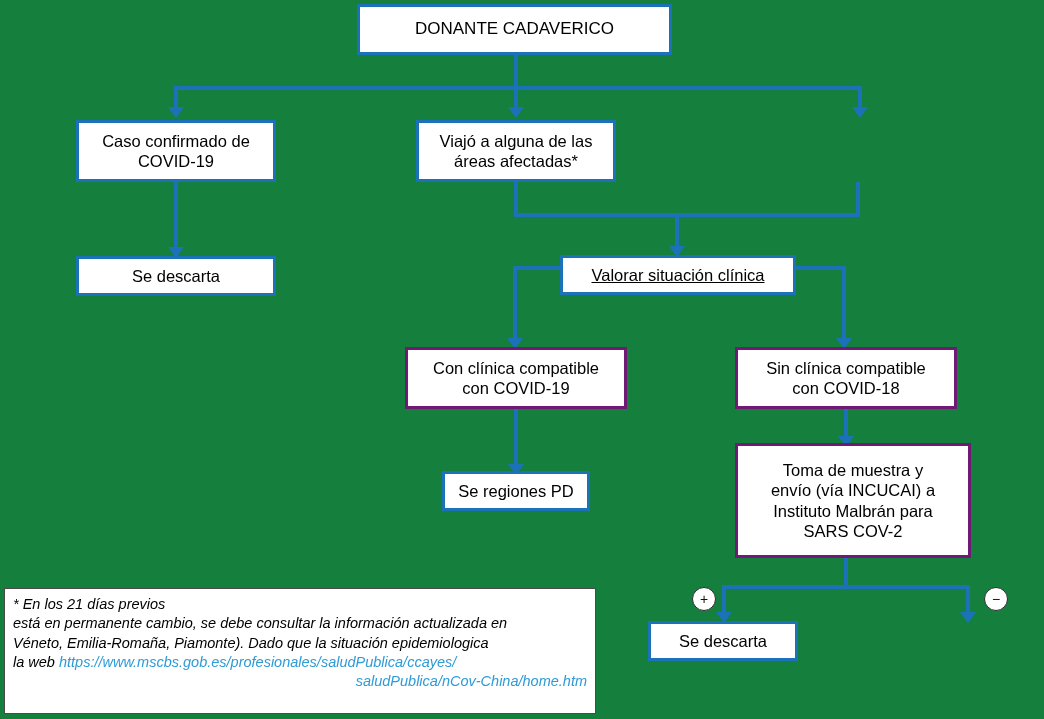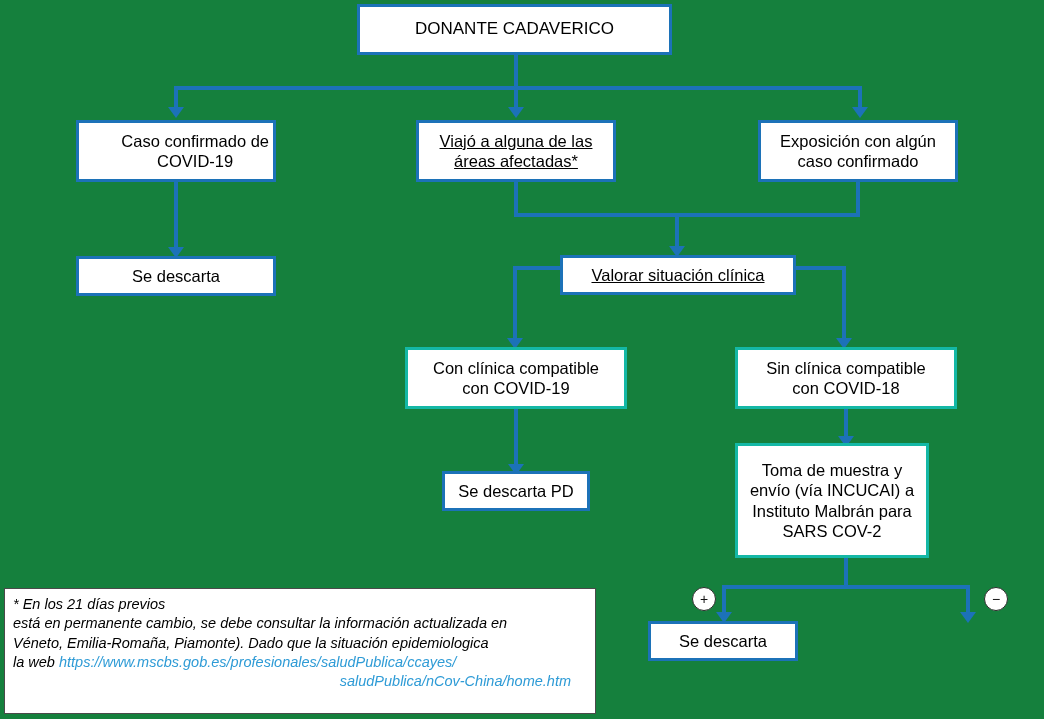--- a/index.html
+++ b/index.html
@@ -28,21 +28,21 @@
     align-items: center;
     justify-content: center;
     text-align: center;
     line-height: 1.22;
     z-index: 5;
   }
   .node.blue {
     border: 3px solid #1C72B8;
   }
   .node.black {
-    border: 3px solid #14b8a6;
+    border: 3px solid #701a75;
   }
   .node .label {
     display: block;
     white-space: pre-line;
     padding: 0 4px;
   }
   
   .fs17 { font-size: 17px; }
   .fs16 { font-size: 16.5px; }
 
@@ -85,21 +85,21 @@
   
   #footnote {
     position: absolute;
     left: 4px;
     top: 588px;
     width: 592px;
     height: 126px;
     box-sizing: border-box;
     border: 1.5px solid #4a4a4a;
     background: #ffffff;
-    padding: 6px 24px 4px 8px;
+    padding: 6px 8px 4px 8px;
     font-style: italic;
     font-size: 14.5px;
     line-height: 1.33;
     z-index: 7;
   }
   #footnote .fn-line { display: block; }
   #footnote .fn-link { color: #2E9BD6; text-align: right; }
 </style>
 </head>
 <body>
@@ -116,34 +116,30 @@
 
   <div class="conn vline" style="left:174px; top:86px; width:4px; height:24px;"></div>
   <div class="arrow" style="left:168px; top:107px;"></div>
 
   <div class="conn vline" style="left:514px; top:86px; width:4px; height:24px;"></div>
   <div class="arrow" style="left:508px; top:107px;"></div>
 
   <div class="conn vline" style="left:858px; top:86px; width:4px; height:24px;"></div>
   <div class="arrow" style="left:852px; top:107px;"></div>
 
-  <div class="node blue fs16" style="left:76px; top:120px; width:200px; height:62px;justify-content:flex-end;">
+  <div class="node blue fs16" style="left:76px; top:120px; width:200px; height:62px;">
     <span class="label">Caso confirmado de
 COVID-19</span>
   </div>
 
-  <div class="node blue fs16" style="left:416px; top:120px; width:200px; height:62px;text-decoration:underline;">
+  <div class="node blue fs16" style="left:416px; top:120px; width:200px; height:62px;">
     <span class="label">Viajó a alguna de las
 áreas afectadas*</span>
   </div>
 
-  <div class="node blue fs16" style="left:758px; top:120px; width:200px; height:62px;">
-    <span class="label">Exposición con algún
-caso confirmado</span>
-  </div>
 
   <div class="conn vline" style="left:174px; top:182px; width:4px; height:68px;"></div>
   <div class="arrow" style="left:168px; top:247px;"></div>
 
   <div class="node blue fs16" style="left:76px; top:256px; width:200px; height:40px;">
     <span class="label">Se descarta</span>
   </div>
 
   <div class="conn vline" style="left:514px; top:182px; width:4px; height:35px;"></div>
   <div class="conn vline" style="left:856px; top:182px; width:4px; height:35px;"></div>
@@ -170,27 +166,27 @@
 
   <div class="node black fs16" style="left:735px; top:347px; width:222px; height:62px;">
     <span class="label">Sin clínica compatible
 con COVID-18</span>
   </div>
 
   <div class="conn vline" style="left:514px; top:409px; width:4px; height:58px;"></div>
   <div class="arrow" style="left:508px; top:464px;"></div>
 
   <div class="node blue fs16" style="left:442px; top:471px; width:148px; height:40px;">
-    <span class="label">Se descarta PD</span>
+    <span class="label">Se regiones PD</span>
   </div>
 
   <div class="conn vline" style="left:844px; top:409px; width:4px; height:30px;"></div>
   <div class="arrow" style="left:838px; top:436px;"></div>
 
-  <div class="node black fs16" style="left:735px; top:443px; width:194px; height:115px;">
+  <div class="node black fs16" style="left:735px; top:443px; width:236px; height:115px;">
     <span class="label">Toma de muestra y
 envío (vía INCUCAI) a
 Instituto Malbrán para
 SARS COV-2</span>
   </div>
 
   <div class="conn vline" style="left:844px; top:558px; width:4px; height:30px;"></div>
   <div class="conn hline" style="left:722px; top:585px; width:248px; height:4px;"></div>
   <div class="conn vline" style="left:722px; top:585px; width:4px; height:30px;"></div>
   <div class="arrow" style="left:716px; top:612px;"></div>

